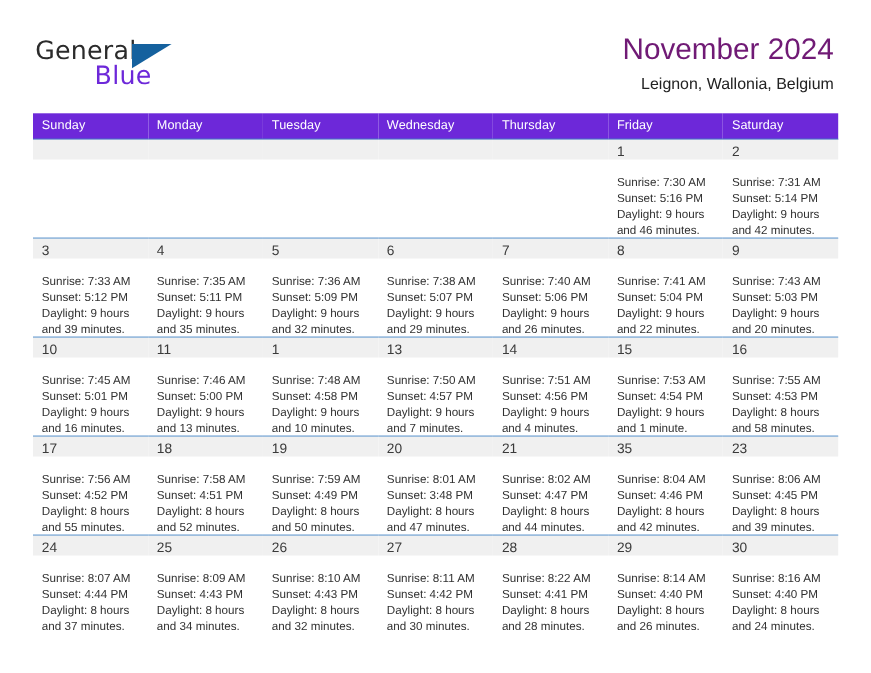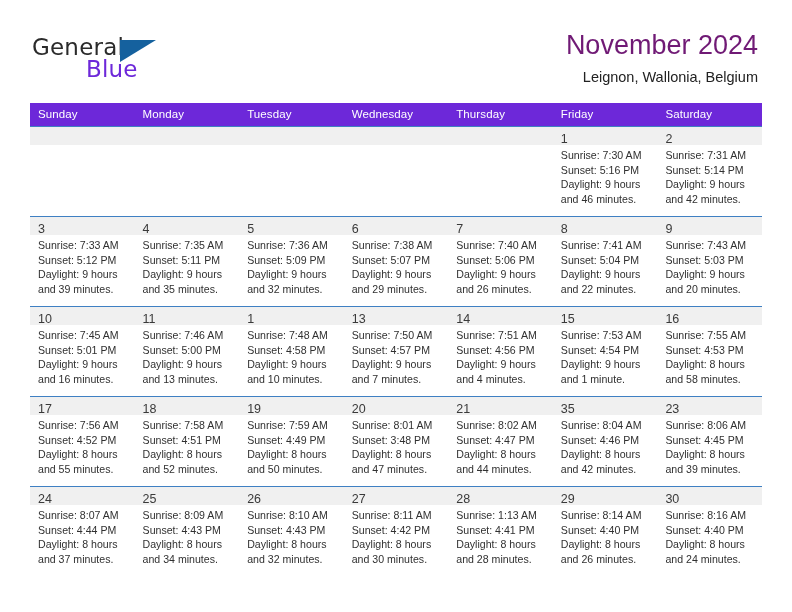--- a/index.html
+++ b/index.html
@@ -122,21 +122,21 @@
     height: 18px;
     padding: 2px 0 0 8px;
     box-sizing: border-box;
   }
   .date-num {
     font-size: 12.5px;
     color: #3a3a3a;
     line-height: 15px;
   }
   .day-lines {
-    padding: 3px 6px 0 8px;
+    padding: 14px 6px 0 8px;
   }
   .day-line {
     font-size: 10.6px;
     color: #303030;
     line-height: 14.6px;
     white-space: nowrap;
   }
   .empty-cell .date-band {
     background: #f0f0f0;
   }
@@ -502,21 +502,21 @@
                 <div class="day-line">Sunset: 4:42 PM</div>
                 <div class="day-line">Daylight: 8 hours</div>
                 <div class="day-line">and 30 minutes.</div>
               </div>
             </div>
           </td>
           <td>
             <div class="daycell-inner">
               <div class="date-band"><span class="date-num">28</span></div>
               <div class="day-lines">
-                <div class="day-line">Sunrise: 1:13 AM</div>
+                <div class="day-line">Sunrise: 8:22 AM</div>
                 <div class="day-line">Sunset: 4:41 PM</div>
                 <div class="day-line">Daylight: 8 hours</div>
                 <div class="day-line">and 28 minutes.</div>
               </div>
             </div>
           </td>
           <td>
             <div class="daycell-inner">
               <div class="date-band"><span class="date-num">29</span></div>
               <div class="day-lines">

